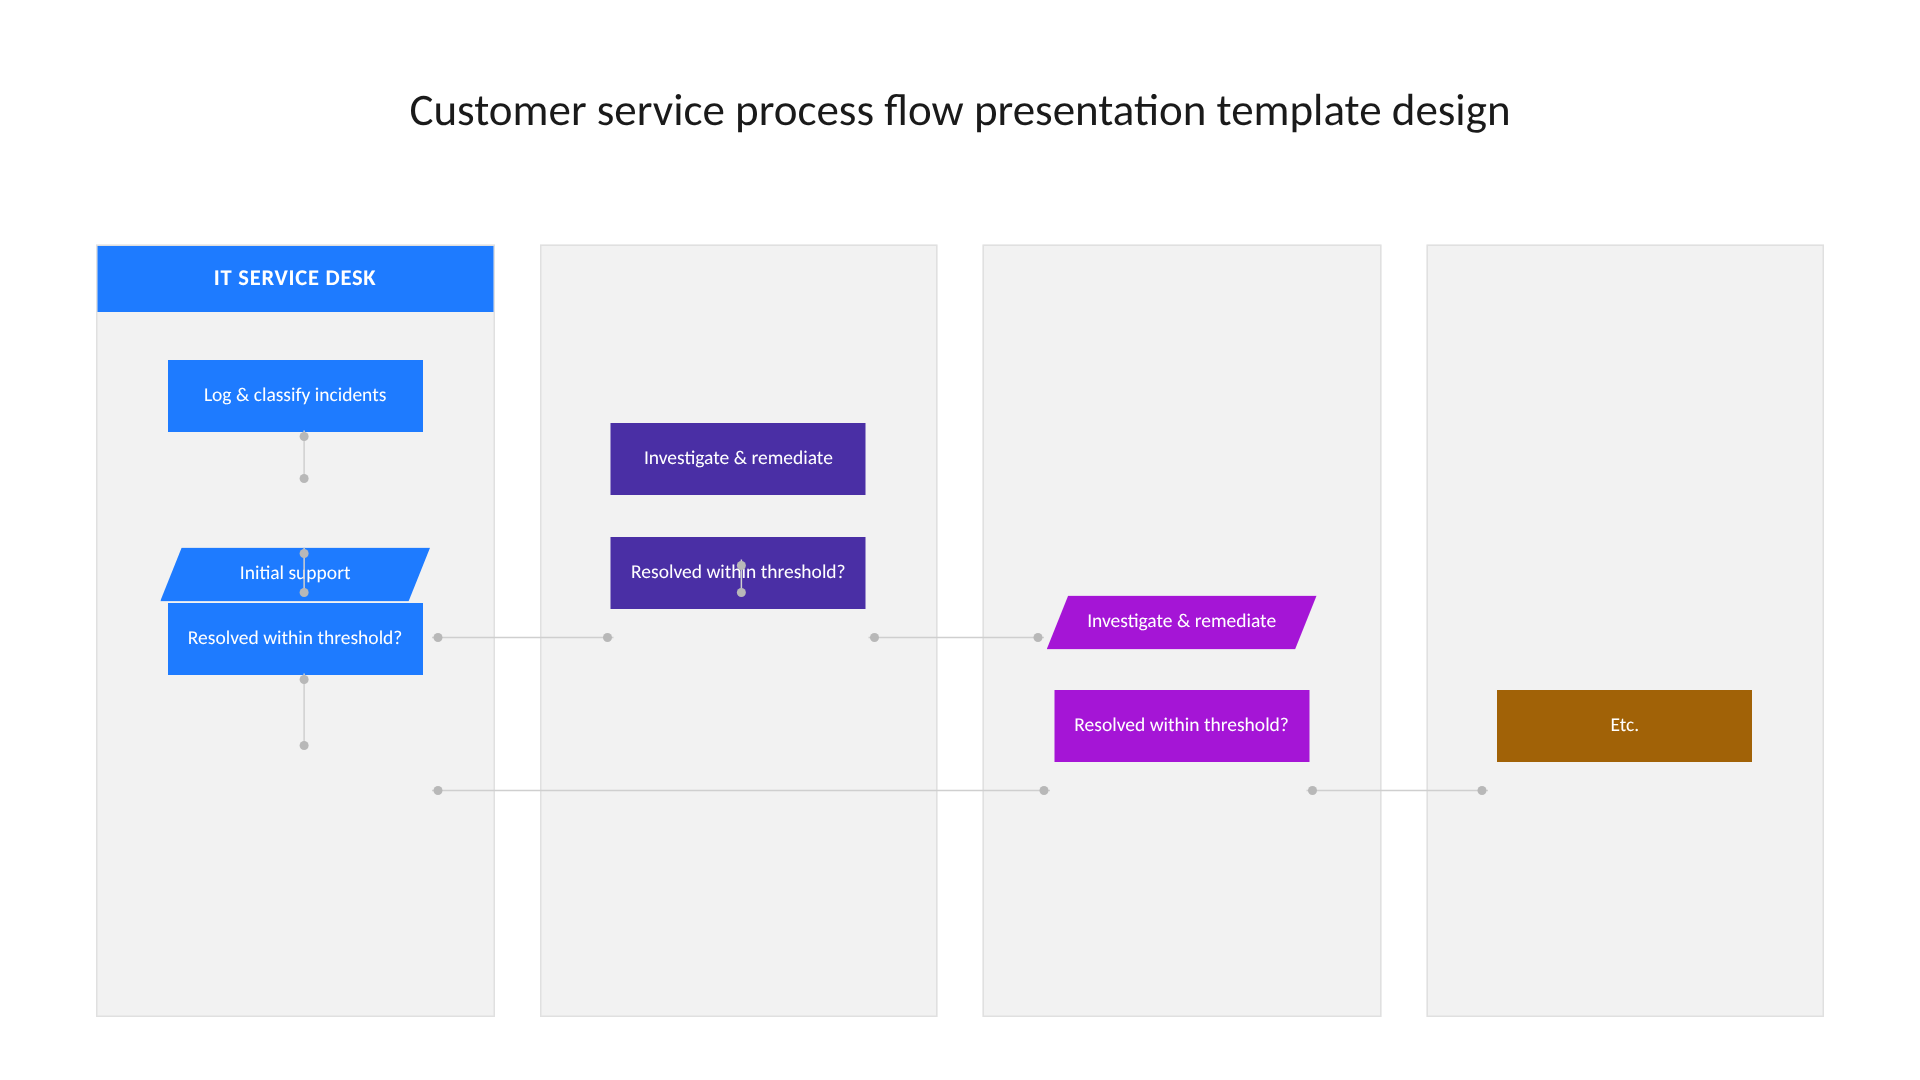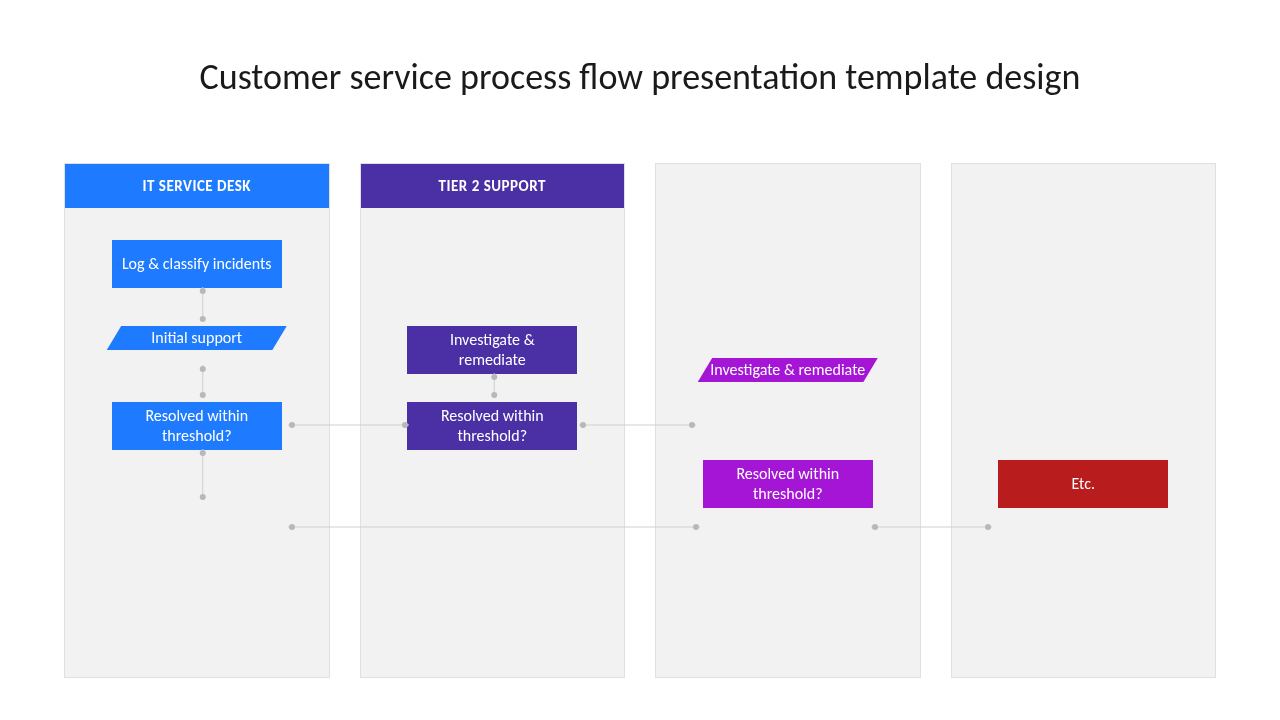--- a/index.html
+++ b/index.html
@@ -10,21 +10,21 @@
     font-family: "Segoe UI", Calibri, Arial, sans-serif;
     position: relative;
     overflow: hidden;
   }
   .title {
     position: absolute;
     top: 55px;
     left: 0;
     width: 100%;
     text-align: center;
-    font-size: 36px;
+    font-size: 30px;
     font-weight: 400;
     color: #1a1a1a;
   }
   .lanes {
     position: absolute;
     top: 163px;
     left: 64px;
     right: 64px;
     bottom: 42px;
     display: flex;
@@ -50,36 +50,37 @@
   }
   .lane-body {
     flex: 1;
     position: relative;
   }
   .node {
     position: absolute;
     left: 50%;
     transform: translateX(-50%);
     color: #ffffff;
-    font-size: 16px;
+    font-size: 13px;
     line-height: 1.25;
     text-align: center;
     display: flex;
     align-items: center;
     justify-content: center;
     padding: 4px 8px;
   }
   .node.rect {
     width: 170px;
     height: 48px;
   }
   .node.para {
     width: 180px;
-    height: 24px;
+    height: 36px;
     clip-path: polygon(8% 0%, 100% 0%, 92% 100%, 0% 100%);
+    margin-top: 39px;
   }
   svg.connectors {
     position: absolute;
     top: 163px;
     left: 64px;
     width: 1152px;
     height: 515px;
     pointer-events: none;
   }
   .dot { fill: #b8b8b8; }
@@ -94,37 +95,36 @@
   <div class="lane">
     <div class="lane-header" style="background:#1e7bff">IT SERVICE DESK</div>
     <div class="lane-body">
       <div class="node rect" style="top:32px;background:#1e7bff">Log &amp; classify incidents</div>
       <div class="node para" style="top:118px;background:#1e7bff">Initial support</div>
       <div class="node rect" style="top:194px;background:#1e7bff">Resolved within threshold?</div>
     </div>
   </div>
 
   <div class="lane">
-    <div class="lane-header" style="background:#4a2fa5">TIER 2 SUPPORT</div>
     <div class="lane-body">
       <div class="node rect" style="top:118px;background:#4a2fa5">Investigate &amp; remediate</div>
       <div class="node rect" style="top:194px;background:#4a2fa5">Resolved within threshold?</div>
     </div>
   </div>
 
   <div class="lane">
     <div class="lane-body">
       <div class="node para" style="top:194px;background:#a515d6">Investigate &amp; remediate</div>
       <div class="node rect" style="top:296px;background:#a515d6">Resolved within threshold?</div>
     </div>
   </div>
 
   <div class="lane">
     <div class="lane-body">
-      <div class="node rect" style="top:296px;background:#b91c1c">Etc.</div>
+      <div class="node rect" style="top:296px;background:#a16207">Etc.</div>
     </div>
   </div>
 </div>
 
 <svg class="connectors" viewBox="0 0 1152 515">
 
   <line class="line" x1="138.75" y1="124" x2="138.75" y2="158"></line>
   <circle class="dot" cx="138.75" cy="128" r="3"></circle>
   <circle class="dot" cx="138.75" cy="156" r="3"></circle>
 

